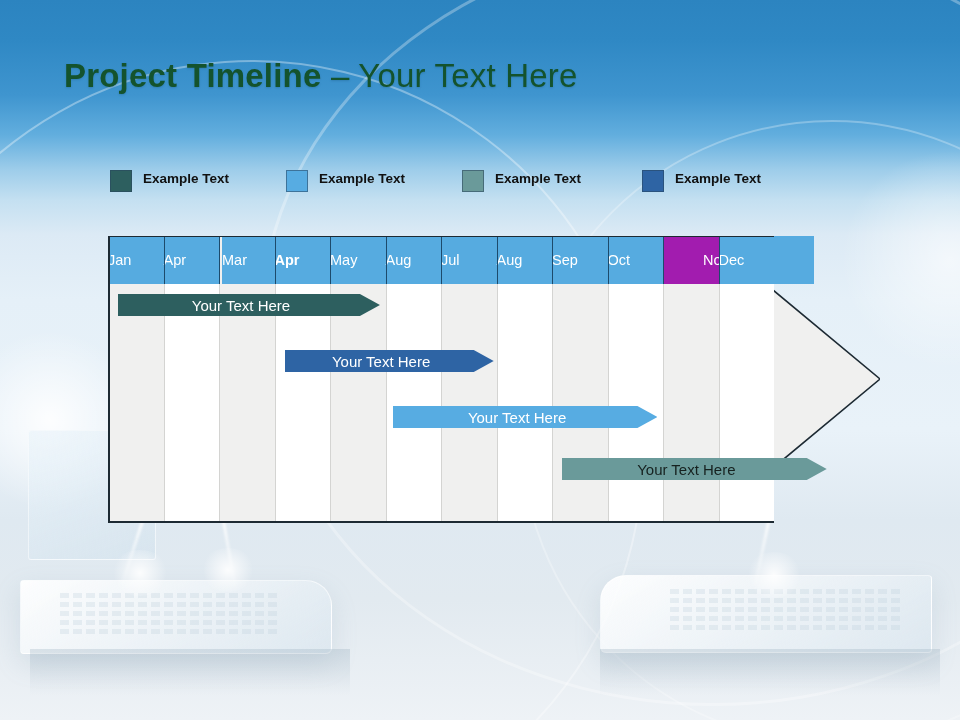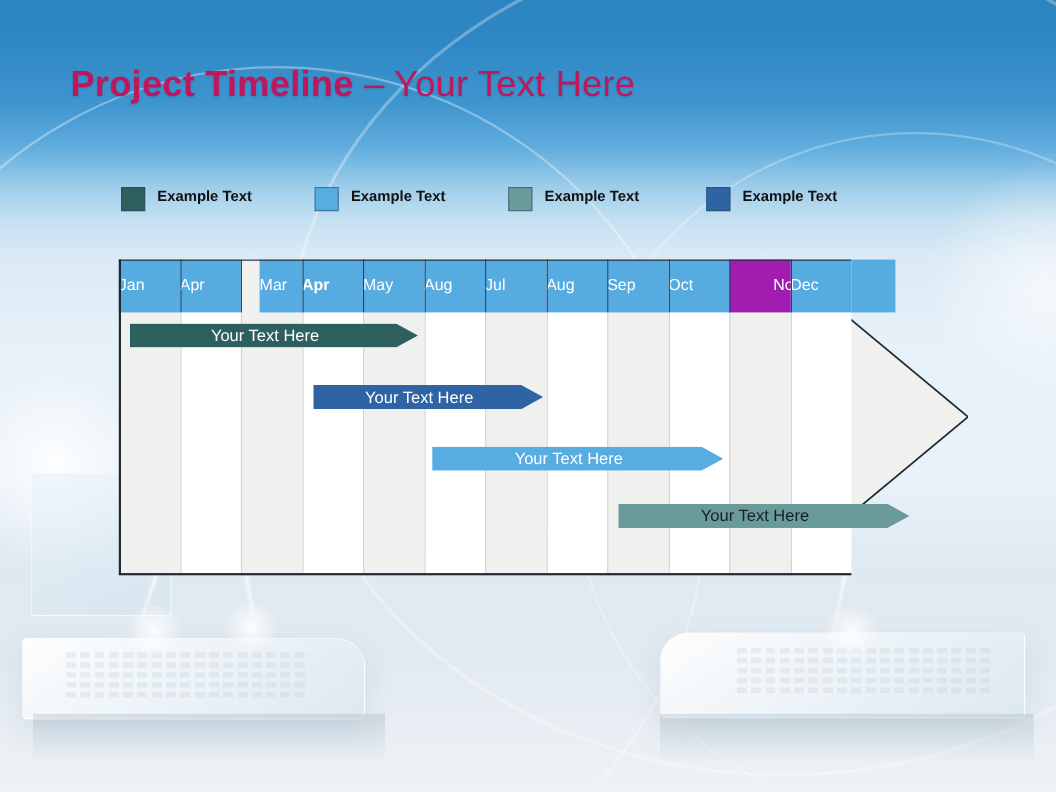--- a/index.html
+++ b/index.html
@@ -30,21 +30,21 @@
   .lap-screen{background:linear-gradient(160deg,rgba(235,244,250,.75),rgba(206,224,236,.45));
      border:1px solid rgba(255,255,255,.55);}
   .lap-shadow{position:absolute;background:linear-gradient(to bottom,rgba(150,172,188,.30),rgba(150,172,188,0));}
   .keys{position:absolute;opacity:.30;}
   .keyrow{height:5px;margin-bottom:4px;background:repeating-linear-gradient(to right,
       rgba(190,208,220,.95) 0px,rgba(190,208,220,.95) 9px,rgba(255,255,255,0) 9px,rgba(255,255,255,0) 13px);}
   .beam{position:absolute;background:linear-gradient(to bottom,rgba(255,255,255,.85),rgba(255,255,255,0));
      filter:blur(1px);}
 
   
-  #title{position:absolute;left:64px;top:57px;font-size:33px;color:#be185d;white-space:nowrap;
+  #title{position:absolute;left:64px;top:57px;font-size:33px;color:#14532d;white-space:nowrap;
      letter-spacing:.2px;text-shadow:0 1px 2px rgba(20,70,110,.25);}
   #title .strong{font-weight:bold;}
   #title .light{font-weight:normal;}
 
   
   #legend{position:absolute;left:110px;top:168px;height:26px;}
   .legend-item{position:absolute;top:0;height:26px;white-space:nowrap;}
   .legend-sw{position:absolute;left:0;top:2px;width:22px;height:22px;
      border:1px solid rgba(40,70,95,.55);box-sizing:border-box;}
   .legend-label{position:absolute;top:3px;font-size:13.5px;font-weight:bold;color:#111111;}
@@ -149,21 +149,21 @@
           <span class="hdr-txt" style="color: rgb(255, 255, 255);">Jan</span>
         </div>
         <div class="col even" style="left: 55.5px; background: rgb(255, 255, 255);"></div>
         <div class="col-line" style="left: 55.5px;"></div>
         <div class="hdr" style="left: 55.5px; background: rgb(86, 171, 224);">
           <span class="hdr-txt" style="color: rgb(255, 255, 255);">Apr</span>
         </div>
         <div class="hdr-sep" style="left: 55.5px;"></div>
         <div class="col odd" style="left: 111px; background: rgb(240, 240, 239);"></div>
         <div class="col-line" style="left: 111px;"></div>
-        <div class="hdr" style="left: 128px; background: rgb(86, 171, 224);">
+        <div class="hdr" style="left: 114px; background: rgb(86, 171, 224);">
           <span class="hdr-txt" style="color: rgb(255, 255, 255);">Mar</span>
         </div>
         <div class="hdr-sep" style="left: 111px;"></div>
         <div class="col even" style="left: 166.5px; background: rgb(255, 255, 255);"></div>
         <div class="col-line" style="left: 166.5px;"></div>
         <div class="hdr" style="left: 166.5px; background: rgb(86, 171, 224); font-weight: bold;">
           <span class="hdr-txt" style="color: rgb(255, 255, 255);">Apr</span>
         </div>
         <div class="hdr-sep" style="left: 166.5px;"></div>
         <div class="col odd" style="left: 222px; background: rgb(240, 240, 239);"></div>

